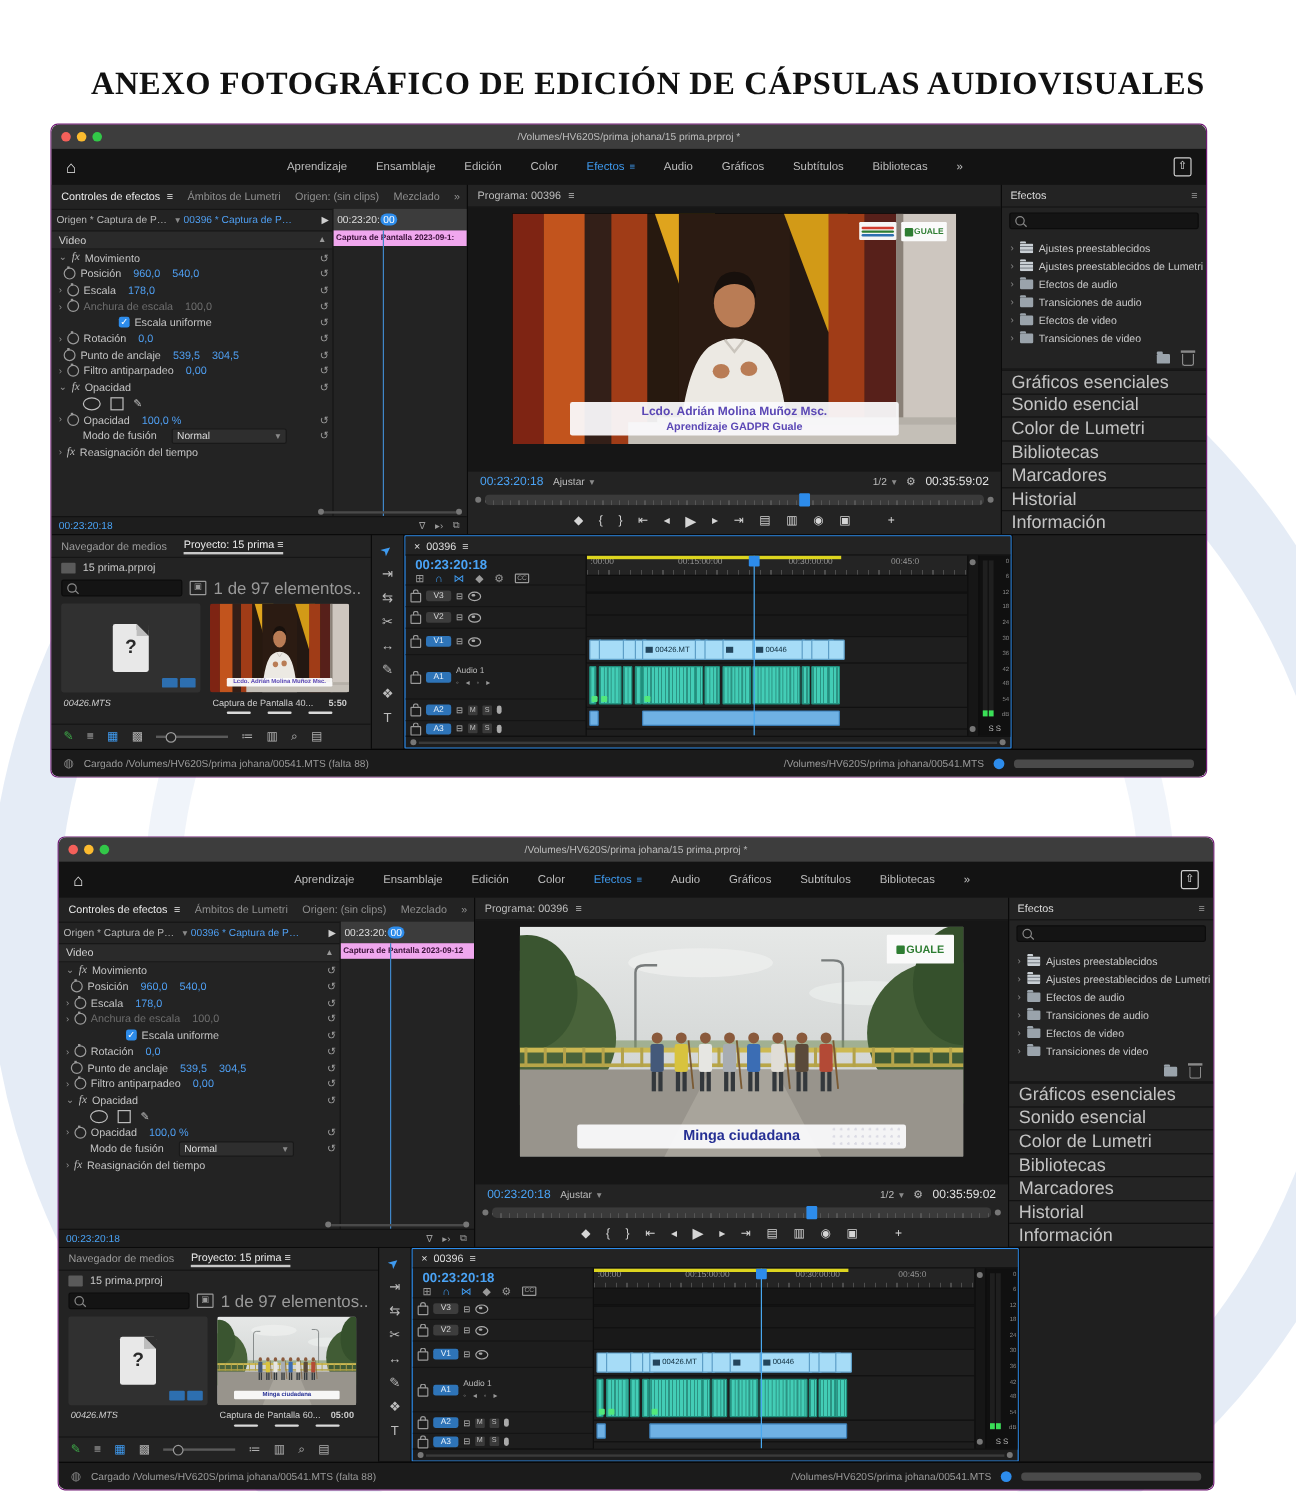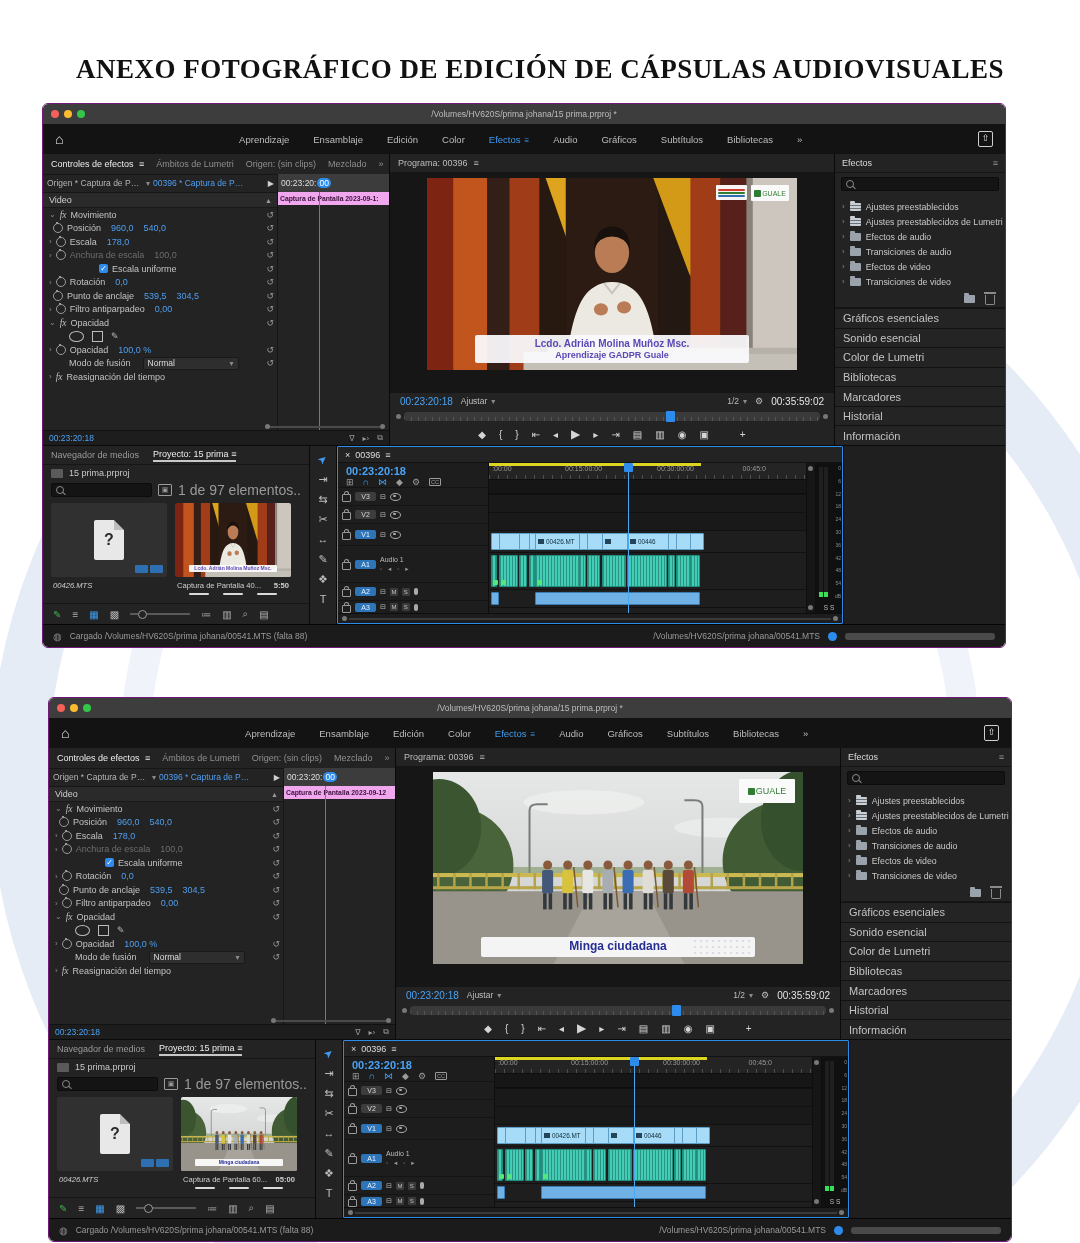--- a/index.html
+++ b/index.html
@@ -75,21 +75,21 @@
 
   
   .prog{flex:1;background:#232323;display:flex;flex-direction:column;position:relative}
   .phead{height:18px;display:flex;align-items:center;gap:6px;padding:0 8px;color:#bdbdbd;border-bottom:1px solid #161616}
   .pviewport{flex:1;background:#161616;display:flex;align-items:flex-start;justify-content:center;padding-top:5px}
   .video{width:370px;height:192px;background:#000;position:relative;overflow:hidden}
   .scenesvg{position:absolute;inset:0;width:100%;height:100%}
   .vlogos{position:absolute;top:7px;right:8px;display:flex;gap:4px;align-items:flex-start}
   .plogo1{width:27px;height:13px;background:#f5f5f5;border-radius:1px;display:flex;flex-direction:column;justify-content:center;gap:1px;padding:1px 2px}
   .plogo1 i{display:block;height:2px;border-radius:1px}
-  .plogo2{min-width:34px;height:16px;background:#fafafa;border-radius:1px;color:#2e7d32;font-weight:normal;font-size:7px;display:flex;align-items:center;justify-content:center;gap:1px;padding:0 2px}
+  .plogo2{min-width:34px;height:16px;background:#fafafa;border-radius:1px;color:#2e7d32;font-weight:bold;font-size:7px;display:flex;align-items:center;justify-content:center;gap:1px;padding:0 2px}
   .plogo2 .sq{width:7px;height:7px;background:#2e7d32;border-radius:1px}
   .plogo2.big{min-width:52px;height:24px;font-size:9px}
   .caption{position:absolute;left:13%;right:13%;bottom:7px;background:rgba(250,250,252,.94);border-radius:2px;text-align:center;padding:3px 4px;line-height:1.15}
   .caption .c1{font-weight:bold;font-size:10px}
   .caption .c2{font-weight:bold;font-size:9px}
   .caption .dots{position:absolute;right:2px;top:2px;bottom:2px;width:22%;background:radial-gradient(circle at 2px 2px,#d8d8e2 1px,transparent 1.2px);background-size:6px 6px;opacity:.9}
   .pctrl{height:16px;flex:none;display:flex;align-items:center;gap:8px;padding:0 10px}
   .pctrl .tc{color:#4aa3f5;font-size:10px}
   .pctrl .fit{color:#bdbdbd;font-size:8.5px;display:flex;gap:4px;align-items:center}
   .pctrl .sp{flex:1}
@@ -113,21 +113,21 @@
   .mag::after{content:'';position:absolute;width:4px;height:1.2px;background:#8a8a8a;transform:rotate(45deg);right:-3px;bottom:-1px}
   .etree{padding:4px 0 2px 0}
   .etrow{height:15px;display:flex;align-items:center;gap:5px;padding:0 7px;color:#c9c9c9;font-size:8.8px;white-space:nowrap;overflow:hidden}
   .folder{width:11px;height:8px;background:#9aa3ab;border-radius:1px;position:relative;flex:none}
   .folder::before{content:'';position:absolute;top:-2px;left:0;width:5px;height:2px;background:inherit;border-radius:1px 1px 0 0}
   .folder.preset{background:#c9cfd4;background-image:linear-gradient(#6a7077 1px,transparent 1px);background-size:100% 3px;background-position:0 2px}
   .efoot{height:16px;display:flex;align-items:center;justify-content:flex-end;gap:10px;padding:0 10px;border-bottom:1px solid #161616}
   .trash{width:8px;height:9px;border:1px solid #8a8a8a;border-top:none;border-radius:0 0 2px 2px;position:relative;margin-top:2px}
   .trash::before{content:'';position:absolute;top:-3px;left:-2px;right:-2px;height:2px;background:#8a8a8a}
   .sidetabs{flex:1;display:flex;flex-direction:column}
-  .stab{flex:1;display:flex;align-items:center;padding:0 8px;color:#c3c3c3;font-size:11px;border-top:1px solid #121212;background:#242424}
+  .stab{flex:1;display:flex;align-items:center;padding:0 8px;color:#c3c3c3;font-size:15px;border-top:1px solid #121212;background:#242424}
 
   
   .proj{width:266px;flex:none;background:#232323;display:flex;flex-direction:column;position:relative}
   .projtabs{height:18px;display:flex;align-items:center;gap:14px;padding:0 8px;font-size:9px;color:#9a9a9a;border-bottom:1px solid #161616;white-space:nowrap}
   .projtabs .active{color:#ececec;border-bottom:2px solid #c8c8c8;padding-bottom:1px}
   .filerow{height:16px;display:flex;align-items:center;gap:6px;padding:0 8px;color:#c9c9c9}
   .ficon{width:12px;height:9px;background:#5a5a5a;border-radius:1px}
   .searchrow{height:18px;display:flex;align-items:center;gap:6px;padding:0 8px}
   .searchrow .sfield{max-width:118px}
   .binicon{width:12px;height:10px;border:1px solid #9a9a9a;border-radius:1px;color:#9a9a9a;font-size:7px;text-align:center;line-height:9px}

